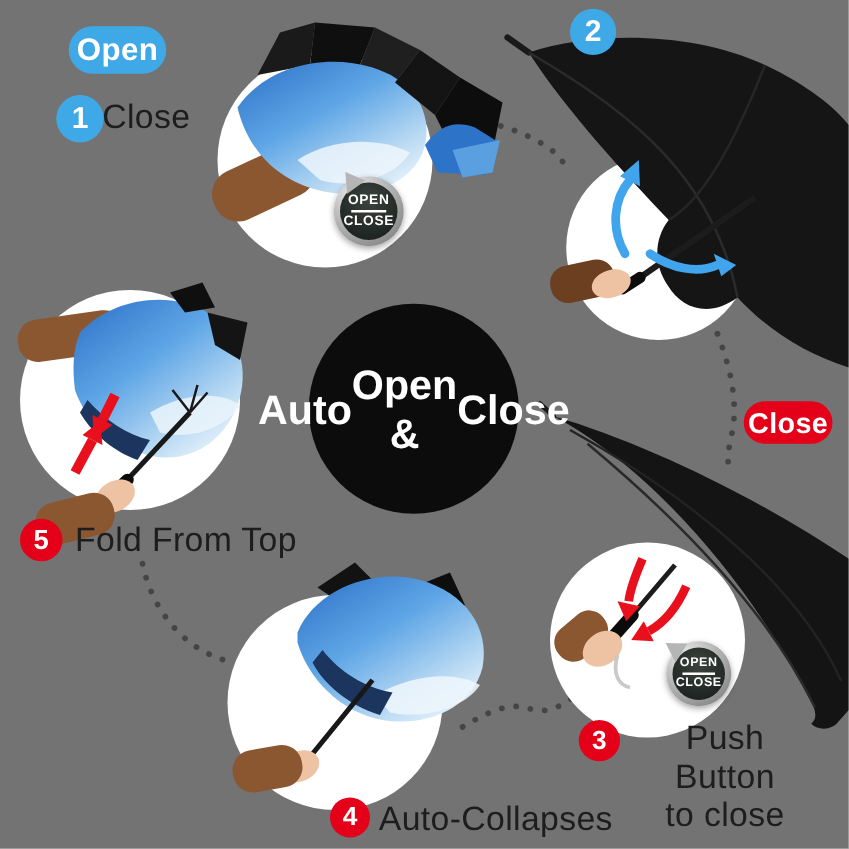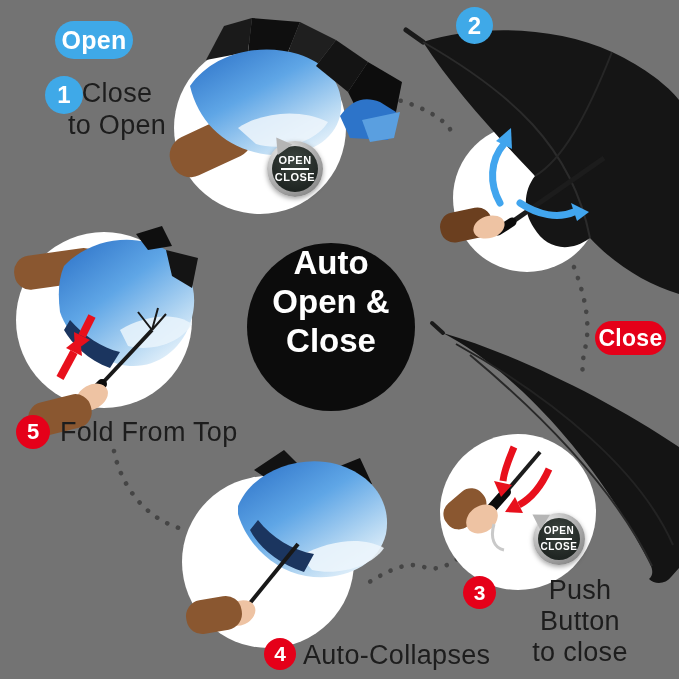--- a/index.html
+++ b/index.html
@@ -19,22 +19,22 @@
   .n3{left:463px;top:576px;width:33px;height:33px;font-size:21px;}
   .n4{left:264px;top:638px;width:32px;height:32px;font-size:21px;}
   .n5{left:16px;top:415px;width:34px;height:34px;font-size:22px;}
   .step-label{position:absolute;letter-spacing:.3px;color:#1d1d1d;}
   .l1{left:58px;top:77px;width:118px;text-align:center;font-size:27px;line-height:32px;}
   .l2{left:503px;top:11px;font-size:28px;}
   .l3{left:505px;top:575px;width:150px;text-align:center;font-size:27px;line-height:31px;}
   .l4{left:303px;top:640px;font-size:27px;}
   .l5{left:60px;top:417px;font-size:27px;text-align:right;}
   .center-circle{position:absolute;left:247px;top:243px;width:168px;height:168px;border-radius:50%;
-                 background:#0c0c0c;color:#fff;display:flex;flex-direction:column;align-items:center;
-                 justify-content:flex-start;font-weight:bold;font-size:33px;line-height:39px;text-align:center;}
+                 background:#0c0c0c;color:#fff;display:flex;flex-direction:row;align-items:center;
+                 justify-content:center;font-weight:bold;font-size:33px;line-height:39px;text-align:center;}
   .oc-badge{position:absolute;border-radius:50%;
             background:radial-gradient(circle at 32% 25%,#ececec,#a2a2a2 62%,#6e6e6e 100%);
             display:flex;align-items:center;justify-content:center;
             box-shadow:0 2px 5px rgba(0,0,0,.35);}
   .oc-lg{left:267px;top:141px;width:56px;height:56px;}
   .oc-sm{left:533px;top:513px;width:52px;height:52px;}
   .oc-inner{width:82%;height:82%;border-radius:50%;
             background:radial-gradient(circle at 50% 32%,#3c443f,#1f2522 75%);
             color:#fff;display:flex;flex-direction:column;align-items:center;justify-content:center;
             font-weight:bold;letter-spacing:.5px;}
@@ -170,21 +170,20 @@
   <div class="pill pill-close">Close</div>
 
   <div class="step-num num-blue n1">1</div>
   <div class="step-num num-blue n2">2</div>
   <div class="step-num num-red n3">3</div>
   <div class="step-num num-red n4">4</div>
   <div class="step-num num-red n5">5</div>
 
   <div class="step-label l1">
     <div>Close</div>
-    <div>to Open</div>
   </div>
   <div class="step-label l3">
     <div>Push Button</div>
     <div>to close</div>
   </div>
   <div class="step-label l4">Auto-Collapses</div>
   <div class="step-label l5">Fold From Top</div>
 
   <div class="center-circle">
     <div>Auto</div>

